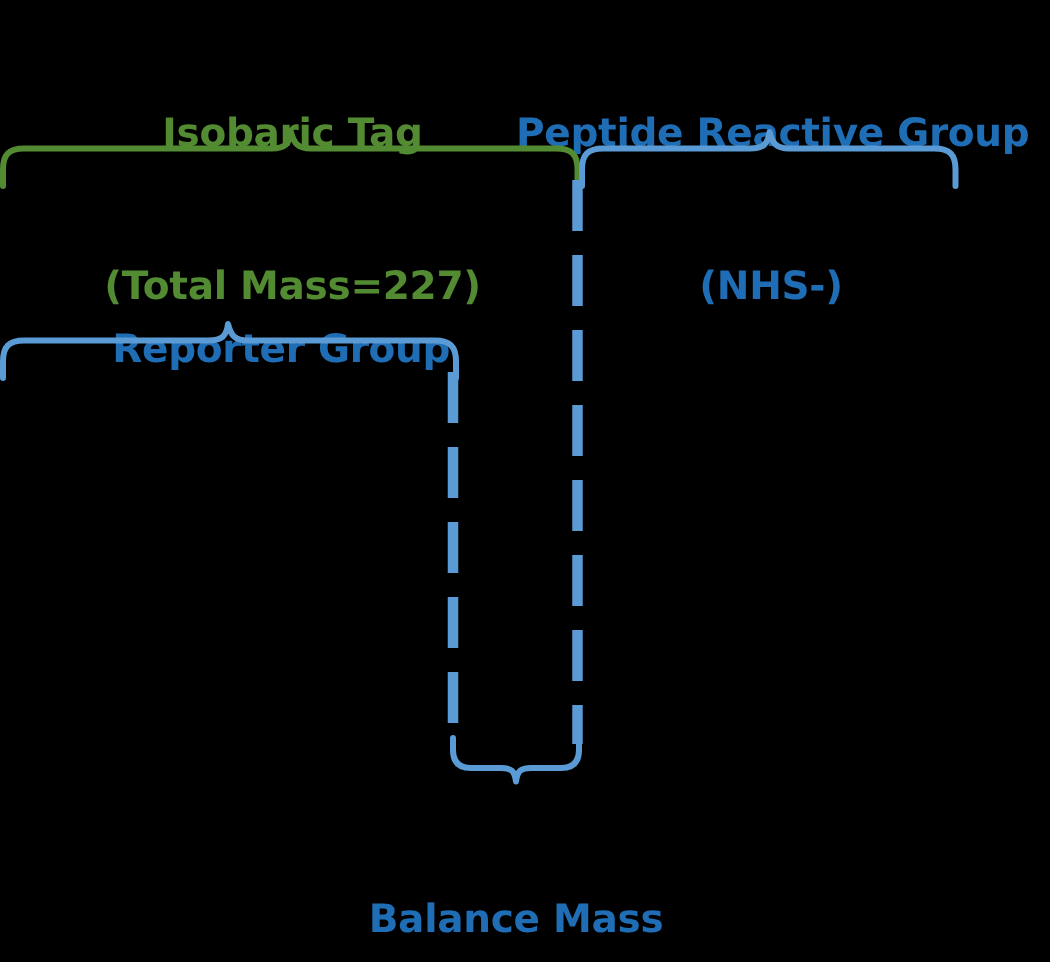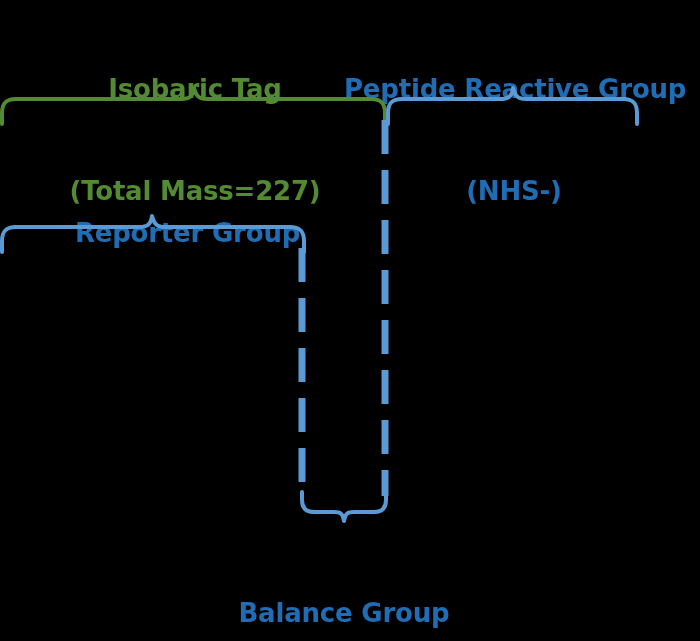--- a/index.html
+++ b/index.html
@@ -71,21 +71,21 @@
   <div class="lbl lbl-blue" id="peptide-reactive-label">
     <div>Peptide Reactive Group</div>
     <div>(NHS-)</div>
   </div>
 
   <div class="lbl lbl-blue" id="reporter-group-label">
     <div>Reporter Group</div>
   </div>
 
   <div class="lbl lbl-blue" id="balance-group-label">
-    <div>Balance Group</div>
+    <div>Balance Mass</div>
     
     
   </div>
 
   <svg class="layer" viewBox="0 0 700 641" xmlns="http://www.w3.org/2000/svg">
 
     <path d="M 2,124
              L 2,113
              C 2,103 6,99 16,99
              L 181,99

